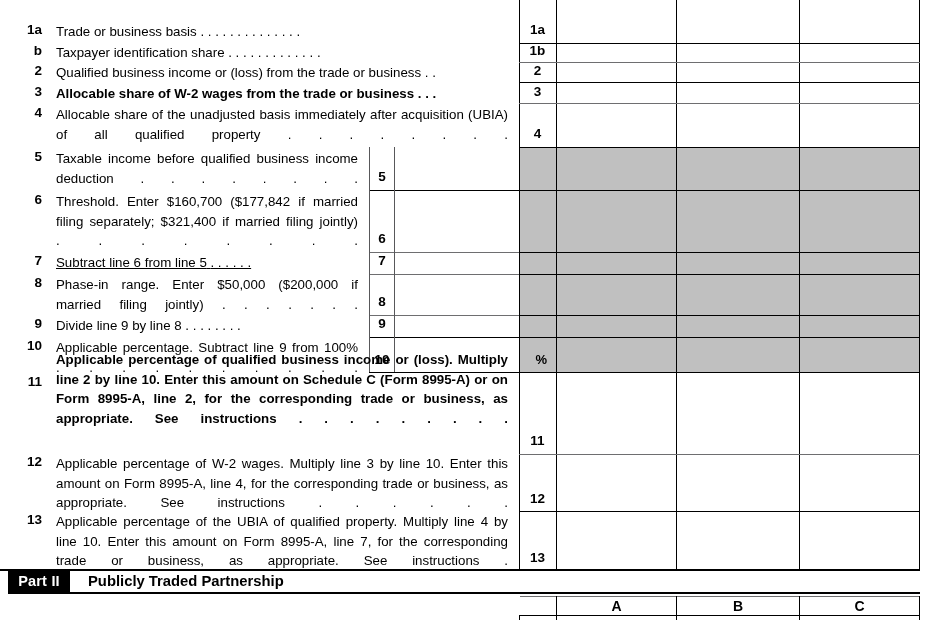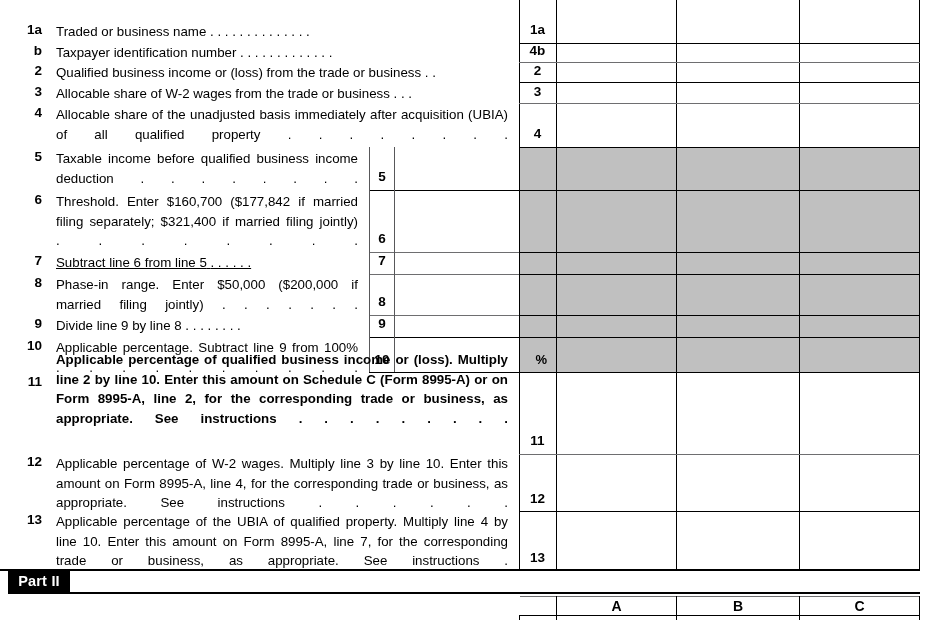--- a/index.html
+++ b/index.html
@@ -108,50 +108,50 @@
     <div class="vr" style="left:676px;top:162px;height:224px;"></div>
     <div class="vr" style="left:799px;top:162px;height:224px;"></div>
     <div class="hr" style="left:519px;top:204px;width:401px;"></div>
     <div class="hr" style="left:519px;top:266px;width:401px;"></div>
     <div class="hr" style="left:519px;top:288px;width:401px;"></div>
     <div class="hr" style="left:519px;top:329px;width:401px;"></div>
     <div class="hr" style="left:519px;top:351px;width:401px;"></div>
 
     <div class="lnum" style="top:36px;">1a</div>
     <div class="ltext" style="top:36px;width:452px;">
-      <span>Traded or business name</span>
+      <span>Trade or business basis</span>
       <span class="dots">.  .  .  .  .  .  .  .  .  .  .  .  .  .</span>
     </div>
     <div class="numbox" style="left:519px;top:36px;width:37px;">1a</div>
     <div class="abs" style="left:557px;top:14px;width:119px;height:43px;"></div>
     <div class="abs" style="left:677px;top:14px;width:122px;height:43px;"></div>
     <div class="abs" style="left:800px;top:14px;width:119px;height:43px;"></div>
 
     <div class="lnum" style="top:57px;">b</div>
     <div class="ltext" style="top:57px;width:452px;">
-      <span>Taxpayer identification number</span>
+      <span>Taxpayer identification share</span>
       <span class="dots">.  .  .  .  .  .  .  .  .  .  .  .  .</span>
     </div>
-    <div class="numbox" style="left:519px;top:57px;width:37px;">4b</div>
+    <div class="numbox" style="left:519px;top:57px;width:37px;">1b</div>
     <div class="abs" style="left:557px;top:58px;width:119px;height:18px;"></div>
     <div class="abs" style="left:677px;top:58px;width:122px;height:18px;"></div>
     <div class="abs" style="left:800px;top:58px;width:119px;height:18px;"></div>
 
     <div class="lnum" style="top:77px;">2</div>
     <div class="ltext" style="top:77px;width:452px;">
       <span>Qualified business income or (loss) from the trade or business</span>
       <span class="dots">.  .</span>
     </div>
     <div class="numbox" style="left:519px;top:77px;width:37px;">2</div>
     <div class="abs" style="left:557px;top:77px;width:119px;height:19px;"></div>
     <div class="abs" style="left:677px;top:77px;width:122px;height:19px;"></div>
     <div class="abs" style="left:800px;top:77px;width:119px;height:19px;"></div>
 
     <div class="lnum" style="top:98px;">3</div>
-    <div class="ltext" style="top:98px;width:452px;">
+    <div class="ltext" style="top:98px;width:452px;font-weight:bold;">
       <span>Allocable share of W-2 wages from the trade or business</span>
       <span class="dots">.  .  .</span>
     </div>
     <div class="numbox" style="left:519px;top:98px;width:37px;">3</div>
     <div class="abs" style="left:557px;top:97px;width:119px;height:20px;"></div>
     <div class="abs" style="left:677px;top:97px;width:122px;height:20px;"></div>
     <div class="abs" style="left:800px;top:97px;width:119px;height:20px;"></div>
 
     <div class="lnum" style="top:119px;">4</div>
     <div class="ltext just" style="top:119px;width:452px;">
@@ -239,20 +239,21 @@
     </div>
     <div class="numbox" style="left:519px;top:564px;width:37px;">13</div>
     <div class="abs" style="left:557px;top:526px;width:119px;height:57px;"></div>
     <div class="abs" style="left:677px;top:526px;width:122px;height:57px;"></div>
     <div class="abs" style="left:800px;top:526px;width:119px;height:57px;"></div>
 
   </div>
 
   <div class="partbar" style="top:571px;width:920px;">
     <div class="partbox">Part II</div>
+    <div class="parttitle">Publicly Traded Partnership</div>
   </div>
   <div class="partrule" style="top:592px;width:912px;height:2px;"></div>
 
   <div class="abs">
     <div class="hrg" style="left:520px;top:596px;width:400px;height:1px;"></div>
     <div class="vr" style="left:556px;top:596px;height:24px;"></div>
     <div class="vr" style="left:676px;top:596px;height:24px;"></div>
     <div class="vr" style="left:799px;top:596px;height:24px;"></div>
     <div class="vr" style="left:919px;top:596px;height:24px;"></div>
     <div class="hr" style="left:519px;top:615px;width:401px;"></div>

